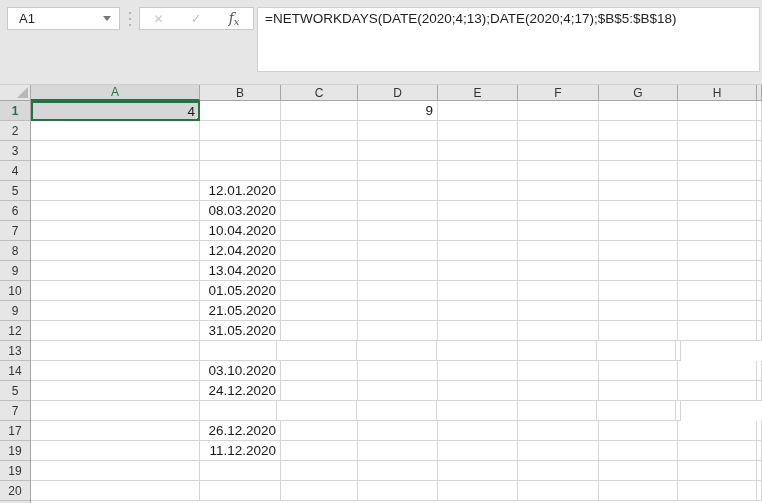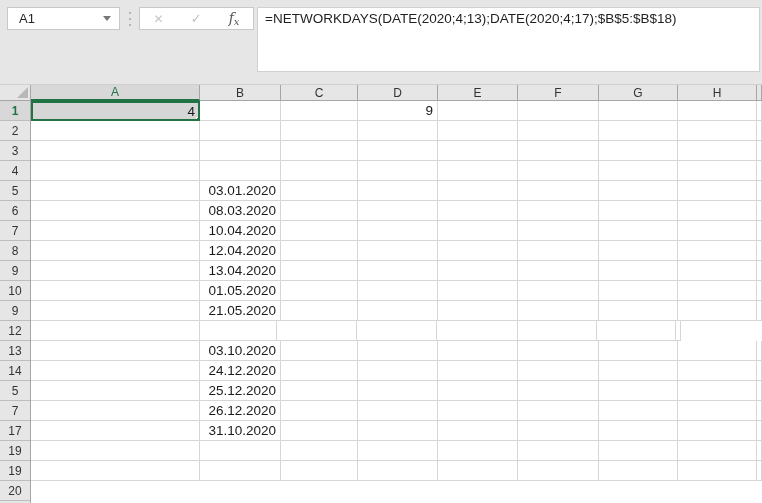--- a/index.html
+++ b/index.html
@@ -207,21 +207,21 @@
             <div class="cell" style="width: 77px;"></div>
             <div class="cell" style="width: 80px;"></div>
             <div class="cell" style="width: 80px;"></div>
             <div class="cell" style="width: 81px;"></div>
             <div class="cell" style="width: 79px;"></div>
             <div class="cell" style="width: 79px;"></div>
             <div class="cell" style="width: 5px;"></div>
           </div>
           <div class="grid-row">
             <div class="cell" style="width: 169px;"></div>
-            <div class="cell" style="width: 81px;">03.01.2020</div>
+            <div class="cell" style="width: 81px;">12.01.2020</div>
             <div class="cell" style="width: 77px;"></div>
             <div class="cell" style="width: 80px;"></div>
             <div class="cell" style="width: 80px;"></div>
             <div class="cell" style="width: 81px;"></div>
             <div class="cell" style="width: 79px;"></div>
             <div class="cell" style="width: 79px;"></div>
             <div class="cell" style="width: 5px;"></div>
           </div>
           <div class="grid-row">
             <div class="cell" style="width: 169px;"></div>
@@ -284,20 +284,31 @@
             <div class="cell" style="width: 77px;"></div>
             <div class="cell" style="width: 80px;"></div>
             <div class="cell" style="width: 80px;"></div>
             <div class="cell" style="width: 81px;"></div>
             <div class="cell" style="width: 79px;"></div>
             <div class="cell" style="width: 79px;"></div>
             <div class="cell" style="width: 5px;"></div>
           </div>
           <div class="grid-row">
             <div class="cell" style="width: 169px;"></div>
+            <div class="cell" style="width: 81px;">31.05.2020</div>
+            <div class="cell" style="width: 77px;"></div>
+            <div class="cell" style="width: 80px;"></div>
+            <div class="cell" style="width: 80px;"></div>
+            <div class="cell" style="width: 81px;"></div>
+            <div class="cell" style="width: 79px;"></div>
+            <div class="cell" style="width: 79px;"></div>
+            <div class="cell" style="width: 5px;"></div>
+          </div>
+          <div class="grid-row">
+            <div class="cell" style="width: 169px;"></div>
             <div class="cell" style="width: 77px;"></div>
             <div class="cell" style="width: 80px;"></div>
             <div class="cell" style="width: 80px;"></div>
             <div class="cell" style="width: 81px;"></div>
             <div class="cell" style="width: 79px;"></div>
             <div class="cell" style="width: 79px;"></div>
             <div class="cell" style="width: 5px;"></div>
           </div>
           <div class="grid-row">
             <div class="cell" style="width: 169px;"></div>
@@ -316,21 +327,20 @@
             <div class="cell" style="width: 77px;"></div>
             <div class="cell" style="width: 80px;"></div>
             <div class="cell" style="width: 80px;"></div>
             <div class="cell" style="width: 81px;"></div>
             <div class="cell" style="width: 79px;"></div>
             <div class="cell" style="width: 79px;"></div>
             <div class="cell" style="width: 5px;"></div>
           </div>
           <div class="grid-row">
             <div class="cell" style="width: 169px;"></div>
-            <div class="cell" style="width: 81px;">25.12.2020</div>
             <div class="cell" style="width: 77px;"></div>
             <div class="cell" style="width: 80px;"></div>
             <div class="cell" style="width: 80px;"></div>
             <div class="cell" style="width: 81px;"></div>
             <div class="cell" style="width: 79px;"></div>
             <div class="cell" style="width: 79px;"></div>
             <div class="cell" style="width: 5px;"></div>
           </div>
           <div class="grid-row">
             <div class="cell" style="width: 169px;"></div>
@@ -338,21 +348,21 @@
             <div class="cell" style="width: 77px;"></div>
             <div class="cell" style="width: 80px;"></div>
             <div class="cell" style="width: 80px;"></div>
             <div class="cell" style="width: 81px;"></div>
             <div class="cell" style="width: 79px;"></div>
             <div class="cell" style="width: 79px;"></div>
             <div class="cell" style="width: 5px;"></div>
           </div>
           <div class="grid-row">
             <div class="cell" style="width: 169px;"></div>
-            <div class="cell" style="width: 81px;">31.10.2020</div>
+            <div class="cell" style="width: 81px;">11.12.2020</div>
             <div class="cell" style="width: 77px;"></div>
             <div class="cell" style="width: 80px;"></div>
             <div class="cell" style="width: 80px;"></div>
             <div class="cell" style="width: 81px;"></div>
             <div class="cell" style="width: 79px;"></div>
             <div class="cell" style="width: 79px;"></div>
             <div class="cell" style="width: 5px;"></div>
           </div>
           <div class="grid-row">
             <div class="cell" style="width: 169px;"></div>

